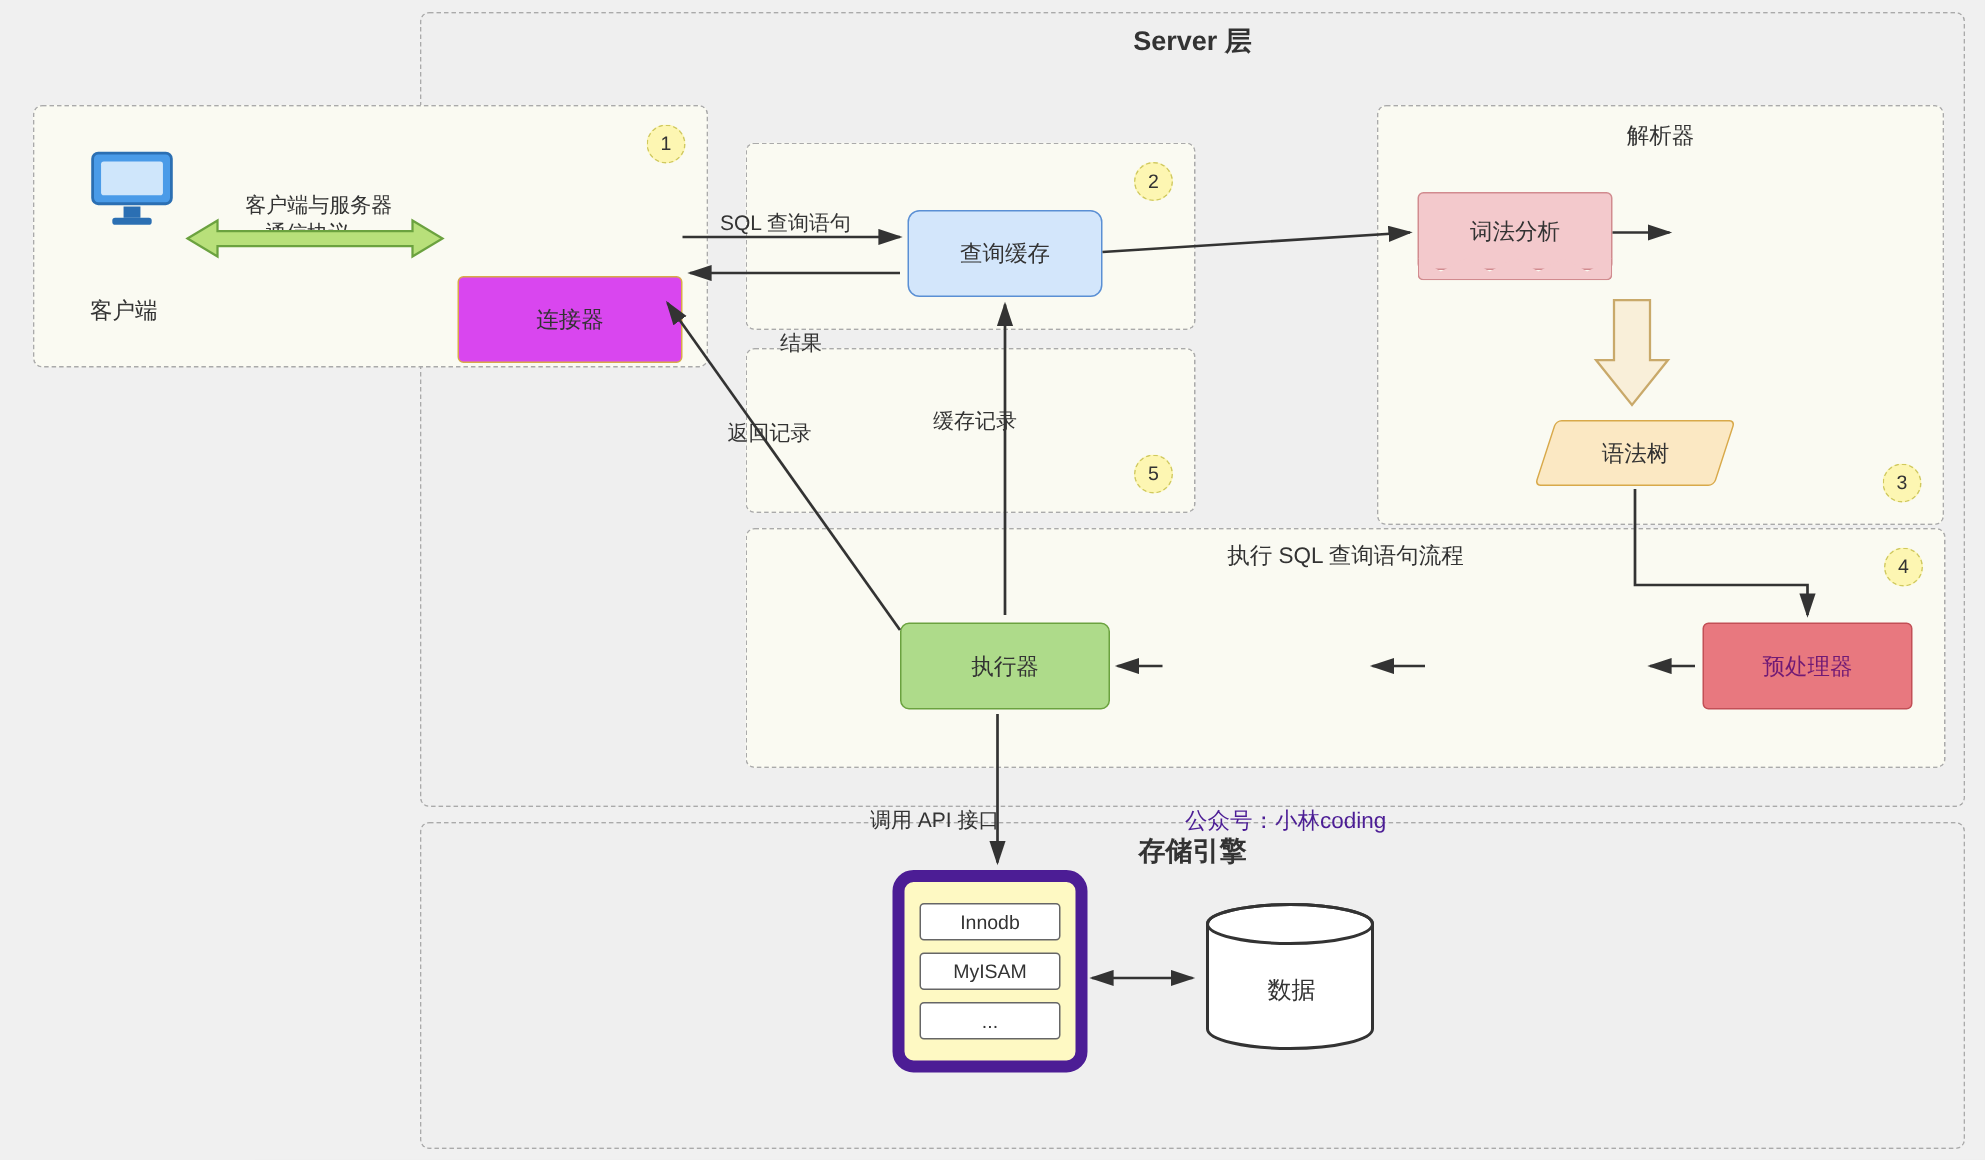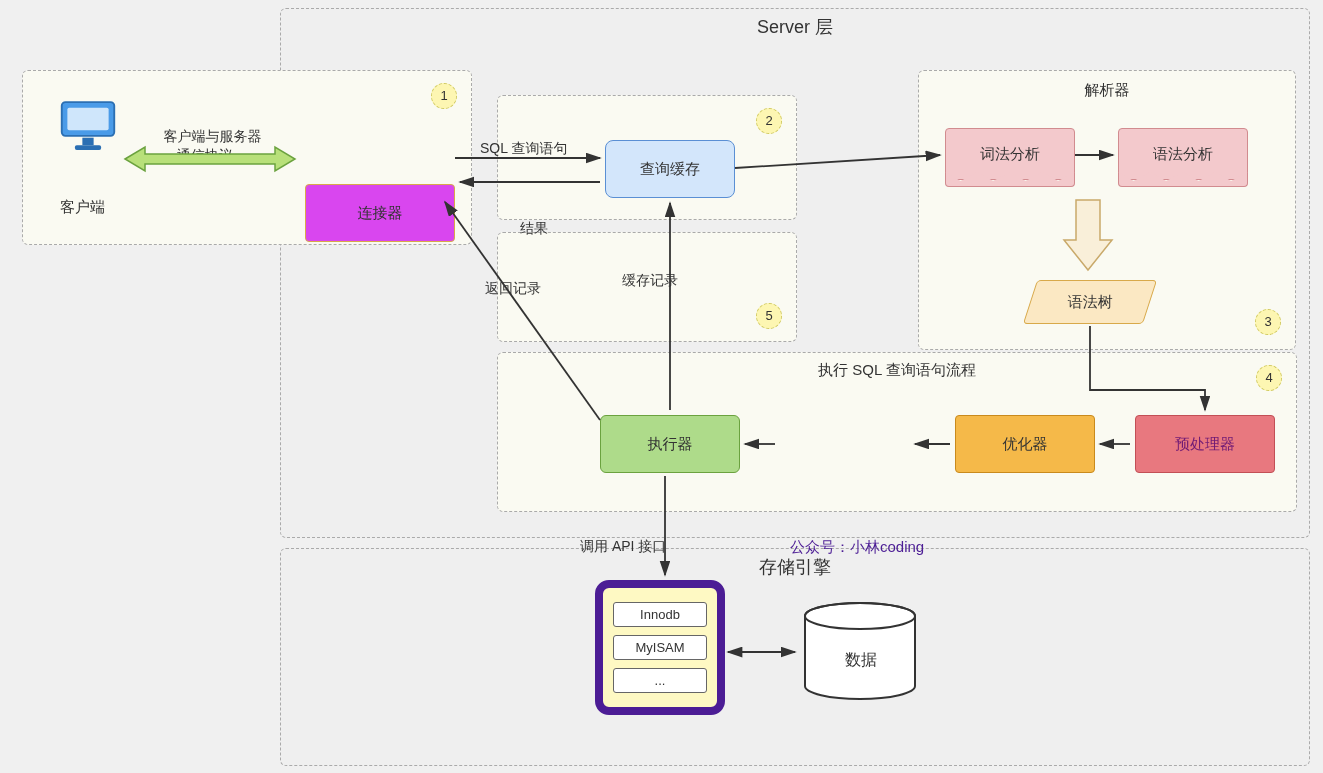--- a/index.html
+++ b/index.html
@@ -20,21 +20,21 @@
     border: 1px dashed #aaa;
     border-radius: 6px;
     background: #fafaf2;
   }
   .group.gray { background: #f1f1f1; }
   .group-title {
     position: absolute;
     top: 6px;
     left: 50%;
     transform: translateX(-50%);
-    font-weight: 400;
+    font-weight: 700;
     font-size: 18px;
   }
   .group-title-tr {
     position: absolute;
     top: 8px;
     right: 18px;
     font-size: 15px;
   }
   .step-badge {
     position: absolute;
@@ -152,42 +152,36 @@
     <span>查询缓存</span>
   </div>
 
   <div class="group" style="left:918px; top:70px; width:378px; height:280px;">
     <div class="group-title-tr" style="left:50%; right:auto; transform:translateX(-50%); top:10px;">解析器</div>
     <div class="step-badge" style="right:14px; bottom:14px; top:auto;">3</div>
   </div>
   <div class="node n-pink wavy" style="left:945px; top:128px; width:130px; height:52px;">
     <span>词法分析</span>
   </div>
-  <div class="node n-pink wavy" style="left:1118px; top:128px; width:130px; height:52px;">
-    <span>语法分析</span>
-  </div>
 
   <div class="node n-yellow-paper" style="left:1030px; top:280px; width:120px; height:44px; transform:skewX(-18deg);">
     <span style="transform:skewX(18deg);">语法树</span>
   </div>
 
   <div class="group" style="left:497px; top:232px; width:300px; height:110px;">
     <div class="step-badge" style="right:14px; bottom:12px; top:auto;">5</div>
   </div>
 
   <div class="group" style="left:497px; top:352px; width:800px; height:160px;">
     <div class="label" style="position:absolute; left:50%; transform:translateX(-50%); top:8px; font-size:15px;">执行 SQL 查询语句流程</div>
     <div class="step-badge" style="right:14px; top:12px;">4</div>
   </div>
 
   <div class="node n-green" style="left:600px; top:415px; width:140px; height:58px; border-radius:6px;">
     <span>执行器</span>
-  </div>
-  <div class="node n-orange" style="left:955px; top:415px; width:140px; height:58px;">
-    <span>优化器</span>
   </div>
   <div class="node n-red" style="left:1135px; top:415px; width:140px; height:58px;">
     <span>预处理器</span>
   </div>
 
   <div class="label" style="left:480px; top:140px;">SQL 查询语句</div>
   <div class="label" style="left:520px; top:180px;margin-top:40px;">结果</div>
   <div class="label" style="left:622px; top:272px;">缓存记录</div>
   <div class="label" style="left:485px; top:280px;">返回记录</div>
   <div class="label" style="left:580px; top:538px;">调用 API 接口</div>

